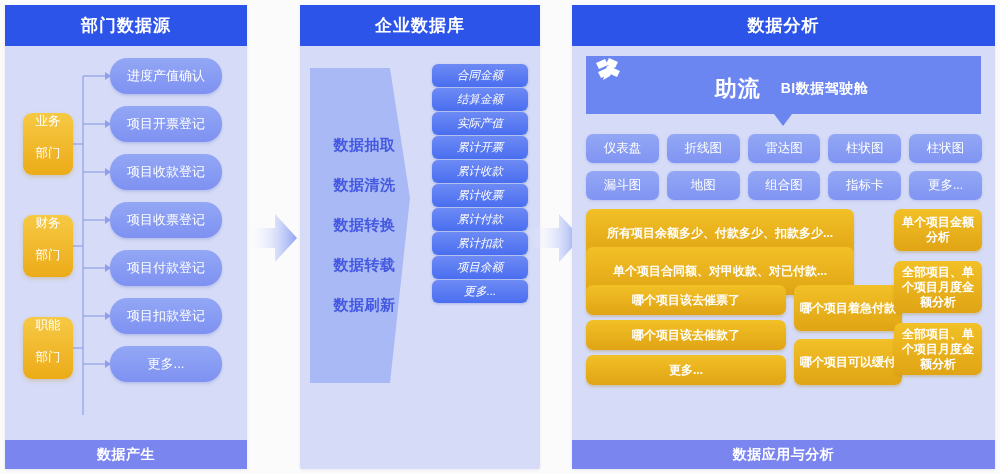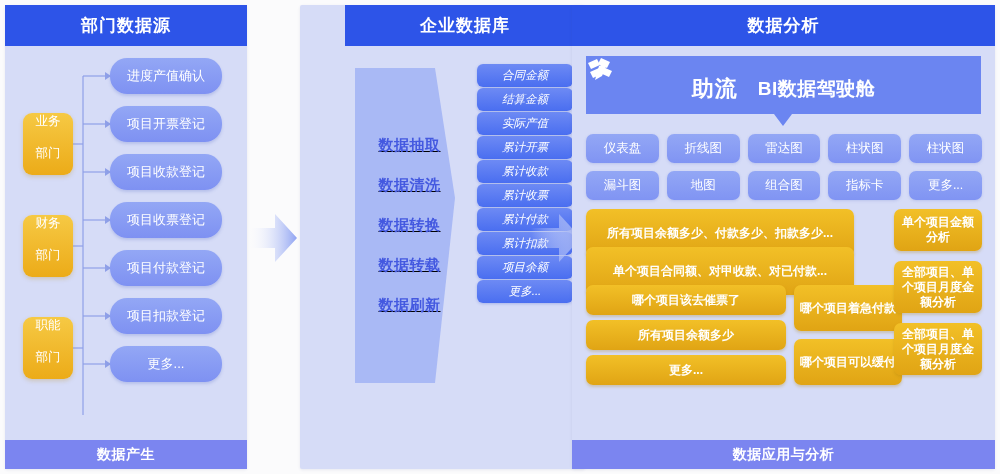--- a/index.html
+++ b/index.html
@@ -15,21 +15,21 @@
   
   .panel{position:absolute;top:5px;bottom:5px;background:#d6dcf7;border-radius:2px;
          box-shadow:0 1px 3px rgba(60,70,140,.10);display:flex;flex-direction:column;}
   .panel-head{height:41px;flex:0 0 41px;background:#2d54e8;display:flex;align-items:center;justify-content:center;}
   .panel-head .t{color:#fff;font-size:17px;font-weight:bold;letter-spacing:1px;}
   .panel-body{flex:1 1 auto;position:relative;overflow:hidden;}
   .panel-foot{height:29px;flex:0 0 29px;background:#7b85f0;display:flex;align-items:center;justify-content:center;}
   .panel-foot .t{color:#fff;font-size:14px;font-weight:bold;letter-spacing:.5px;}
 
   #panel1{left:5px;width:242px;}
-  #panel2{left:300px;width:240px;padding-left:45px;}
+  #panel2{left:300px;width:240px;}
   #panel3{left:572px;width:423px;}
 
   
   .arrow{position:absolute;width:52px;height:56px;}
   #arrow1{left:247px;top:210px;}
   #arrow2{left:531px;top:210px;}
 
   
   .dept{position:absolute;left:18px;width:50px;height:62px;border-radius:9px;
         background:linear-gradient(180deg,#f6c944 0%,#ecab18 100%);
@@ -40,34 +40,34 @@
   .src{position:absolute;left:105px;width:112px;height:36px;border-radius:17px;
        background:linear-gradient(180deg,#93a7f5 0%,#7e91f2 100%);
        color:#fff;font-size:13px;display:flex;align-items:center;justify-content:center;
        box-shadow:0 2px 3px rgba(90,110,200,.25);}
   .p1svg{position:absolute;left:0;top:0;width:242px;height:399px;pointer-events:none;}
 
   
   .etl{position:absolute;left:10px;top:22px;width:105px;height:315px;}
   .etl svg{position:absolute;left:0;top:0;}
   .etl-list{position:absolute;left:0;top:0;width:105px;height:315px;
-            display:flex;flex-direction:column;justify-content:center;align-items:center;gap:21px;padding-left:4px;box-sizing:border-box;text-decoration:underline;}
+            display:flex;flex-direction:column;justify-content:center;align-items:center;gap:21px;padding-left:4px;box-sizing:border-box;}
   .etl-list .s{color:#4459e0;font-size:15px;font-weight:bold;letter-spacing:.5px;}
   .fields{position:absolute;right:12px;top:18px;width:96px;display:flex;flex-direction:column;gap:1px;font-style:italic;}
   .field{height:23px;border-radius:6px;background:linear-gradient(180deg,#6d8af4 0%,#4a6ef0 100%);
          color:#fff;font-size:11.5px;display:flex;align-items:center;justify-content:center;
          box-shadow:0 1px 3px rgba(50,80,200,.28);}
 
   
   .banner{position:absolute;left:14px;top:10px;width:395px;height:72px;}
   .banner svg{position:absolute;left:0;top:0;}
-  .banner-inner{position:absolute;left:0;top:0;width:395px;height:66px;display:flex;align-items:center;justify-content:center;gap:8px;}
+  .banner-inner{position:absolute;left:8px;top:0;width:395px;height:66px;display:flex;align-items:center;justify-content:center;gap:8px;}
   .logo-mark{width:30px;height:28px;}
   .logo-word{color:#fff;font-size:22px;font-weight:bold;letter-spacing:1px;}
-  .banner-title{color:#fff;font-size:19px;font-weight:bold;letter-spacing:.5px;margin-left:12px;}
+  .banner-title{color:#fff;font-size:14px;font-weight:bold;letter-spacing:.5px;margin-left:12px;}
 
   .charts{position:absolute;left:14px;top:88px;width:396px;display:grid;
           grid-template-columns:repeat(5,1fr);gap:8px 8px;}
   .chip{height:29px;border-radius:7px;background:linear-gradient(180deg,#93a7f5 0%,#8094f3 100%);
         color:#fff;font-size:12.5px;display:flex;align-items:center;justify-content:center;
         box-shadow:0 1px 3px rgba(90,110,200,.22);}
 
   .qgrid{position:absolute;left:14px;top:163px;width:396px;height:170px;}
   .qcard{position:absolute;border-radius:7px;
          background:linear-gradient(180deg,#f2c027 0%,#e0a414 100%);
@@ -254,21 +254,21 @@
         <div class="chip">组合图</div>
         <div class="chip">指标卡</div>
         <div class="chip">更多...</div>
       </div>
 
       <div class="qgrid">
         <div class="qcard wide" style="top:0px">所有项目余额多少、付款多少、扣款多少...</div>
         <div class="qcard wide" style="top:38px">单个项目合同额、对甲收款、对已付款...</div>
 
         <div class="qcard left" style="top:76px">哪个项目该去催票了</div>
-        <div class="qcard left" style="top:111px">所有项目余额多少</div>
+        <div class="qcard left" style="top:111px">哪个项目该去催款了</div>
         <div class="qcard left" style="top:146px">更多...</div>
 
         <div class="qcard mid" style="top:76px">哪个项目着急付款</div>
         <div class="qcard mid" style="top:130px">哪个项目可以缓付</div>
 
         <div class="qcard right" style="top:0px;height:42px">单个项目金额分析</div>
         <div class="qcard right" style="top:52px;height:52px">全部项目、单个项目月度金额分析</div>
         <div class="qcard right" style="top:114px;height:52px">全部项目、单个项目月度金额分析</div>
       </div>
     </div>

